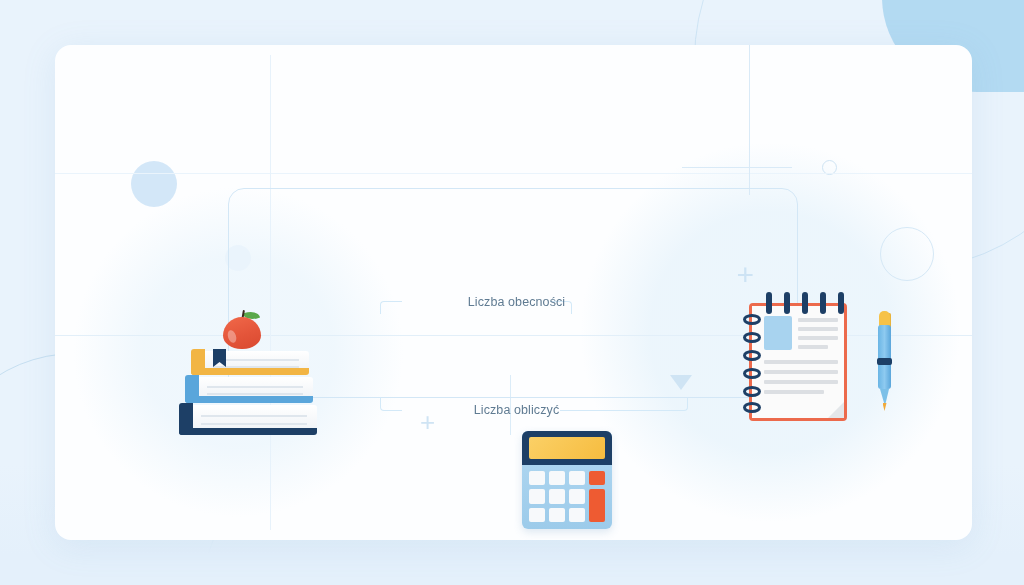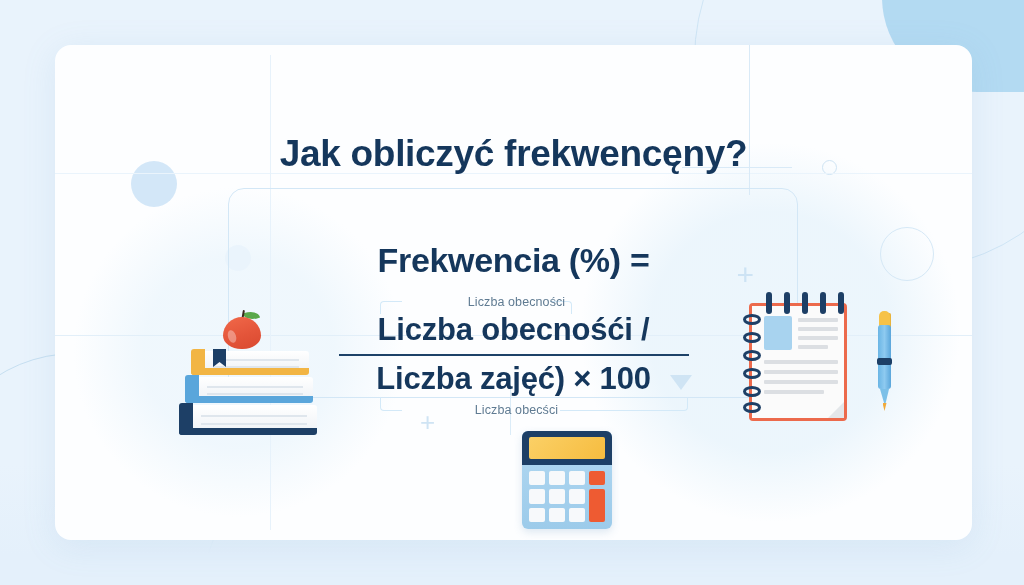--- a/index.html
+++ b/index.html
@@ -233,42 +233,34 @@
   <div class="hline l1"></div>
   <div class="hline l2"></div>
   <div class="hline l3"></div>
   <div class="vline v1"></div>
   <div class="vline v2"></div>
   <div class="vline v3"></div>
   <div class="plus p1">+</div>
   <div class="plus p2">+</div>
   <div class="tri"></div>
 
-  <div class="title">Jak obliczyć frekwencęny?</div>
 
   <div class="formula-box"></div>
 
   <div class="bracket br-tl"></div>
   <div class="bracket br-tr"></div>
   <div class="bracket br-bl"></div>
   <div class="bracket br-br"></div>
 
-  <div class="formula">
-    <div class="f-head">Frekwencia (%) =</div>
-    <div style="height:30px"></div>
-    <div class="f-num">Liczba obecnośći /</div>
-    <div class="f-bar"></div>
-    <div class="f-den">Liczba zajęć) × 100</div>
-  </div>
 
   <div class="anno top">
     <span>Liczba obecności</span>
   </div>
   <div class="anno bot">
-    <span>Liczba obecści</span>
+    <span>Liczba obliczyć</span>
   </div>
 
   <div class="books">
     <div class="apple">
       <div class="apple-leaf"></div>
       <div class="apple-stem"></div>
       <div class="apple-body">
         <div class="apple-shine"></div>
       </div>
     </div>

